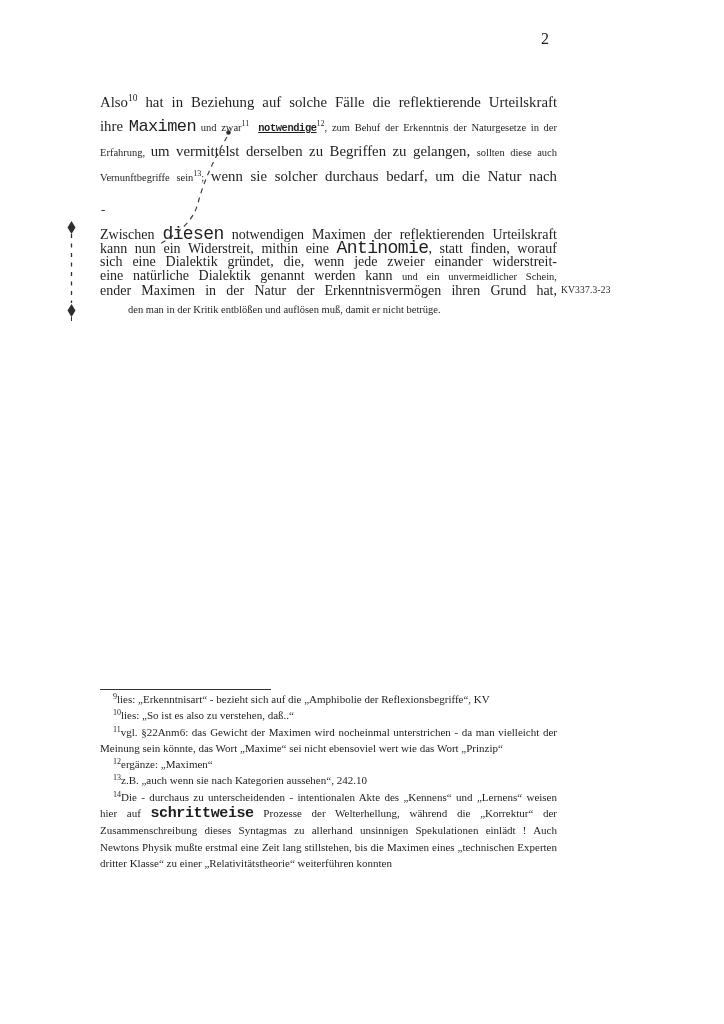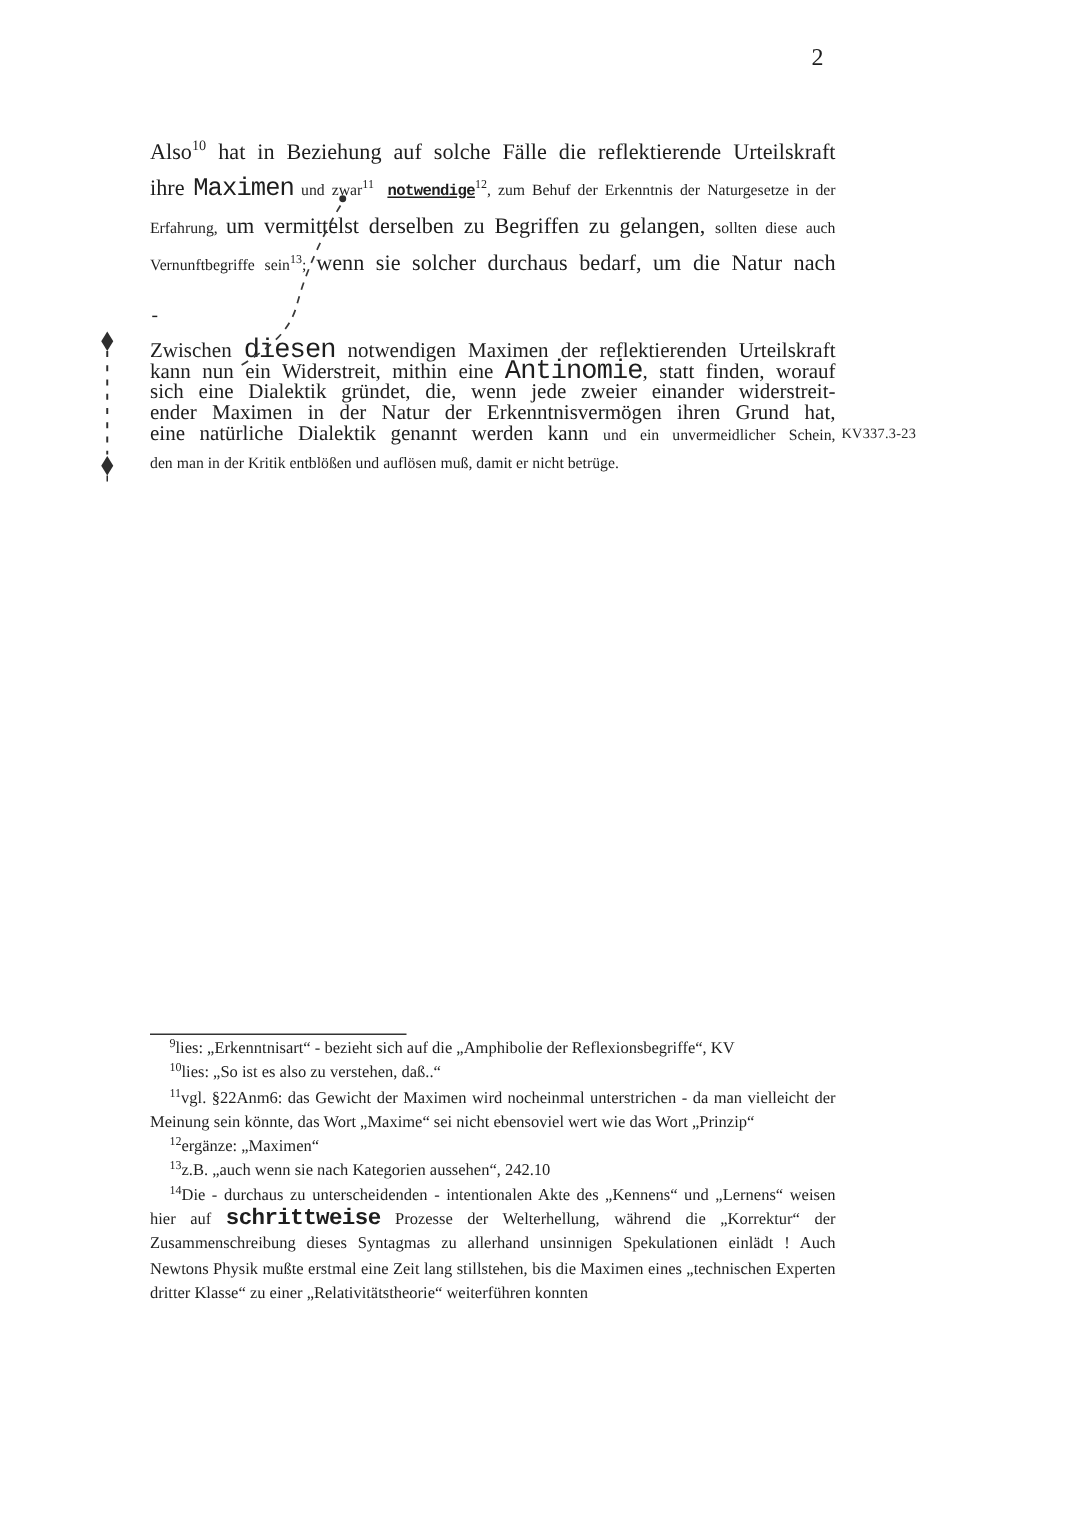--- a/index.html
+++ b/index.html
@@ -6,21 +6,21 @@
   .page{position:relative;width:724px;height:1024px;background:#ffffff;
         font-family:"Liberation Serif",serif;color:#1e1e1e;overflow:hidden;}
   .pageno{position:absolute;left:541px;top:30px;font-size:16px;}
   .block{position:absolute;left:100px;width:457px;}
   .para-a{top:65px;font-size:14.8px;line-height:20px;text-align:left;}
   .para-b{top:91px;font-size:14.8px;}
   .para-b .line{line-height:23.5px;text-align:justify;text-align-last:justify;}
   .para-b .line.last{text-align:left;text-align-last:auto;}
   .para-c{top:228px;font-size:14px;}
   .para-c .line{line-height:13.7px;text-align:justify;text-align-last:justify;}
-  .para-c .line.last{text-align:left;text-align-last:auto;margin-top:4px;}
+  .para-c .line.last{text-align:left;text-align-last:auto;margin-top:4px;margin-left:28px;}
   .s{font-size:10.5px;}
   .m{font-family:"Liberation Mono",monospace;font-size:17px;letter-spacing:-0.6px;}
   .para-c .m{font-size:18px;}
   .mb{font-family:"Liberation Mono",monospace;font-size:10.4px;font-weight:bold;letter-spacing:-0.4px;margin-left:9px;text-decoration:underline;}
   .sup-b{font-size:9.5px;vertical-align:6px;line-height:0;}
   .sup-s{font-size:8px;vertical-align:5px;line-height:0;}
   .interline-dash{position:absolute;left:101px;top:202px;font-size:13px;}
   .margin-note{position:absolute;left:561px;top:285px;font-size:9.5px;letter-spacing:0.2px;color:#2a2a2a;}
   .fn-rule{position:absolute;left:100px;top:689px;width:171px;height:0;border-top:1.2px solid #333;}
   .footnotes{position:absolute;left:100px;top:691px;width:457px;font-size:11px;line-height:16.3px;text-align:justify;}
@@ -43,22 +43,22 @@
     <div class="line"><span class="s">Erfahrung, </span><span>um vermittelst derselben zu Begriffen zu gelangen, </span><span class="s">sollten diese auch</span></div>
     <div class="line"><span class="s">Vernunftbegriffe sein</span><sup class="sup-s">13</sup><span class="s">; </span><span>wenn sie solcher durchaus bedarf, um die Natur nach</span></div>
   </div>
 
   <div class="interline-dash">-</div>
 
   <div class="block para-c">
     <div class="line"><span>Zwischen </span><span class="m">diesen</span><span> notwendigen Maximen der reflektierenden Urteilskraft</span></div>
     <div class="line"><span>kann nun ein Widerstreit, mithin eine </span><span class="m">Antinomie</span><span>, statt finden, worauf</span></div>
     <div class="line"><span>sich eine Dialektik gründet, die, wenn jede zweier einander widerstreit-</span></div>
+    <div class="line"><span>eine natürliche Dialektik genannt werden kann </span><span class="s">und ein unvermeidlicher Schein,</span></div>
     <div class="line"><span>ender Maximen in der Natur der Erkenntnisvermögen ihren Grund hat,</span></div>
-    <div class="line"><span>eine natürliche Dialektik genannt werden kann </span><span class="s">und ein unvermeidlicher Schein,</span></div>
     <div class="line last"><span class="s">den man in der Kritik entblößen und auflösen muß, damit er nicht betrüge.</span></div>
   </div>
 
   <div class="margin-note">KV337.3-23</div>
 
   <div class="fn-rule"></div>
 
   <div class="footnotes">
     <p class="fn"><sup class="sup-f">9</sup><span>lies: „Erkenntnisart“ - bezieht sich auf die „Amphibolie der Reflexionsbegriffe“, KV</span></p>
     <p class="fn"><sup class="sup-f">10</sup><span>lies: „So ist es also zu verstehen, daß..“</span></p>

